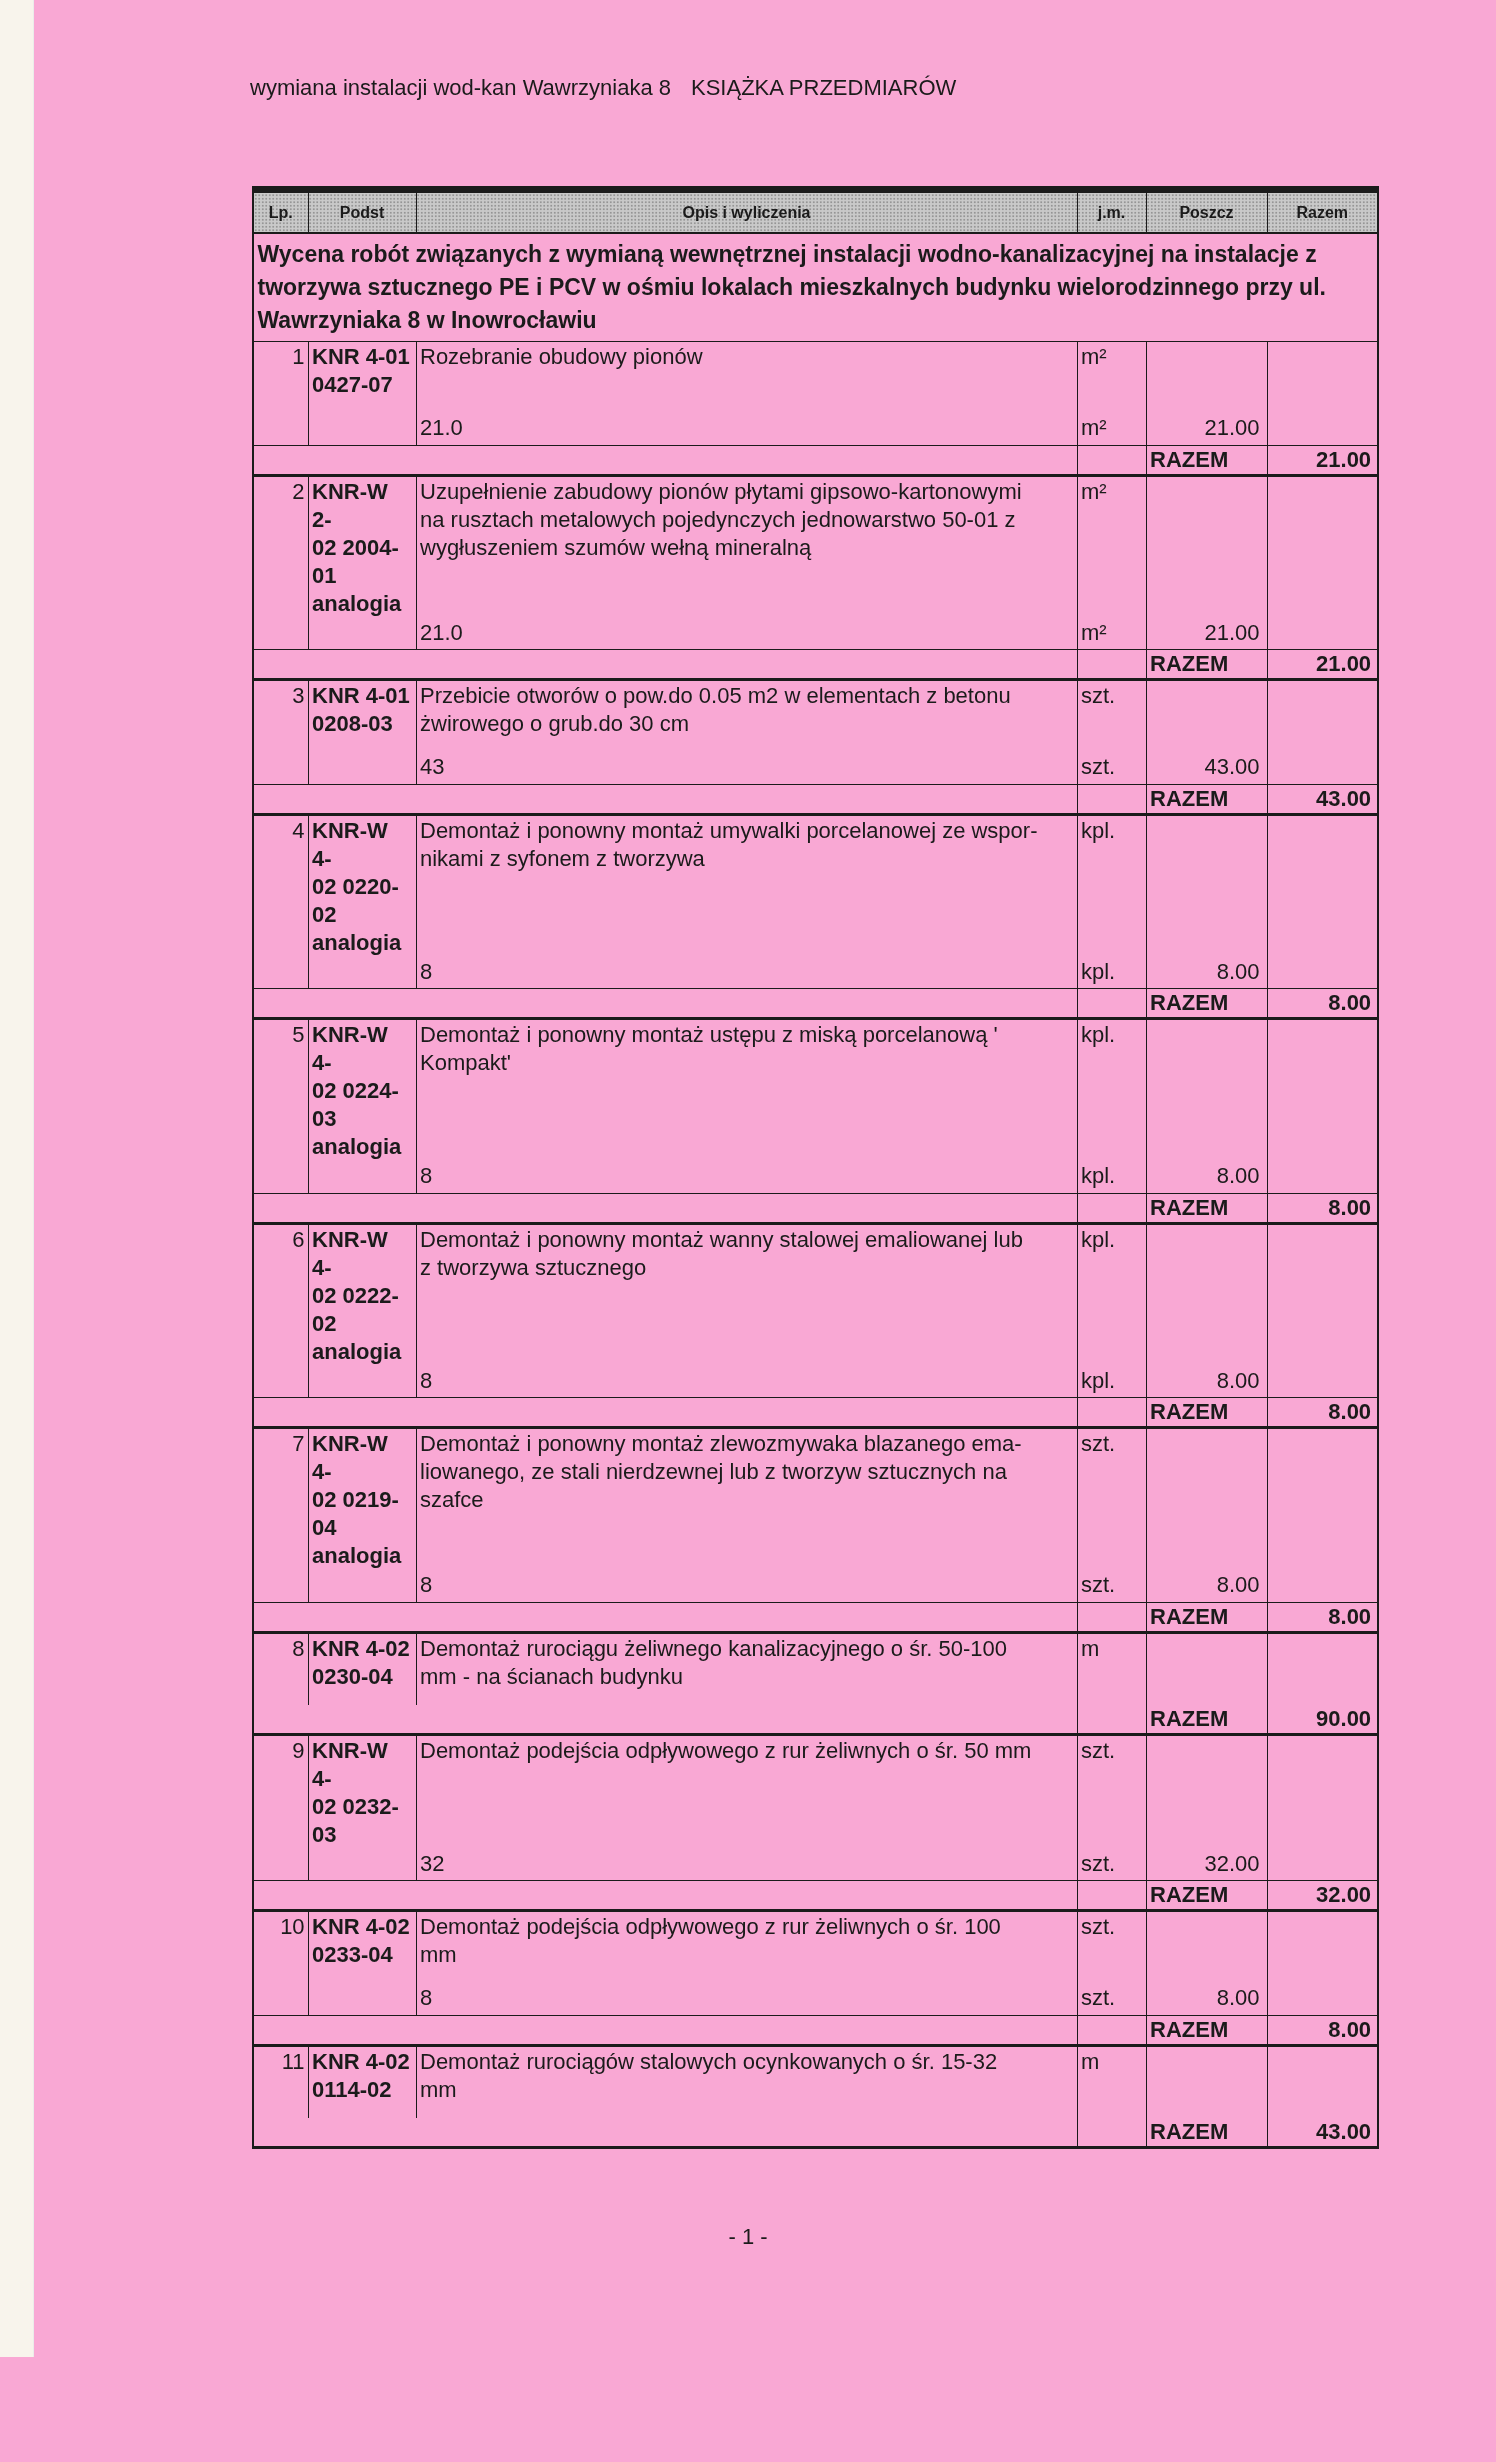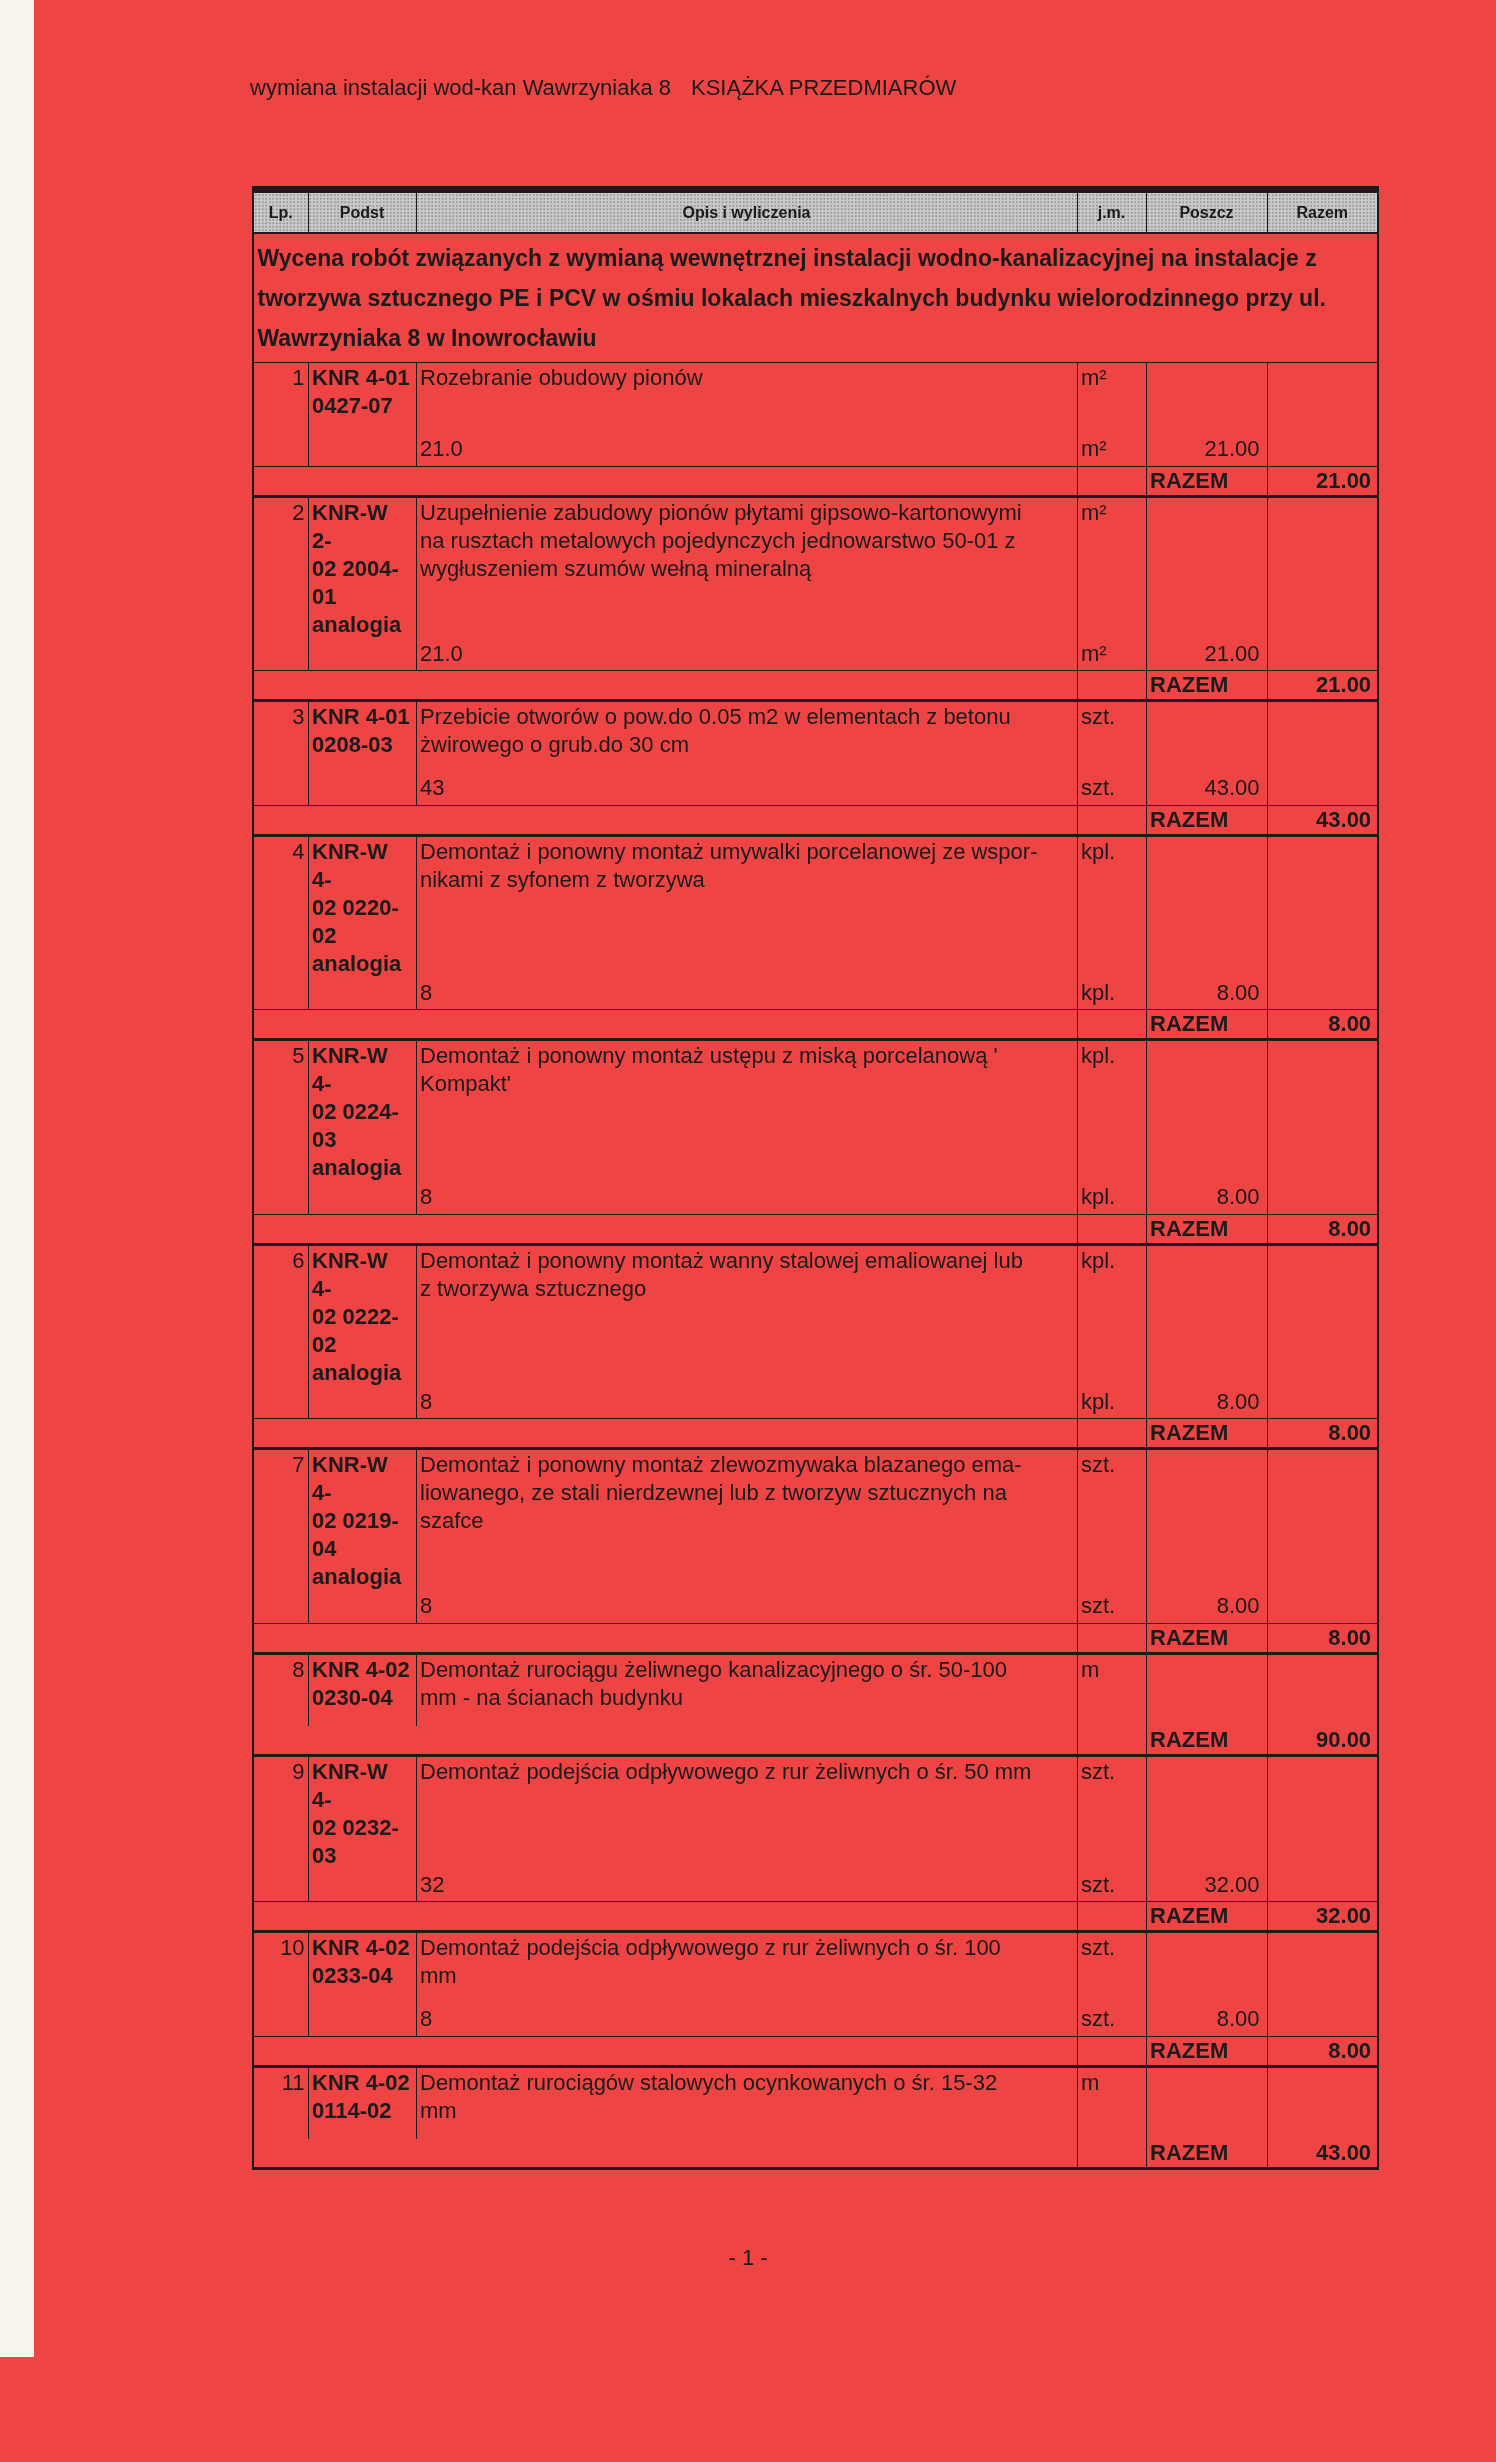--- a/index.html
+++ b/index.html
@@ -6,21 +6,21 @@
   body{
     width:1496px;height:2462px;
     background:#ffffff;
     font-family:"Liberation Sans", sans-serif;
     color:#1b1b1b;
     position:relative;
     overflow:hidden;
   }
   #page{
     position:absolute;inset:0;
-    background:#ef4444;
+    background:#f9a8d4;
   }
   
   #page::before{
     content:'';
     position:absolute;left:0;top:0;width:33px;height:2357px;
     background:#f8f4ec;
     border-right:0.6px solid #ececea;
   }
   .scanlook{ filter: blur(0.3px); }
 
@@ -57,21 +57,21 @@
     height:39px;
     text-align:center;
     padding:0;
   }
   tr.banner td{
     border-left:2.3px solid #1b1b1b;
     border-right:2.3px solid #1b1b1b;
     border-bottom:1.8px solid #1b1b1b;
     font-weight:bold;
     font-size:23px;
-    line-height:40px;
+    line-height:33px;
     padding:3.5px 4.7px 4.7px 3.5px;
     white-space:pre-line;
     margin-left:45px;
   }
   tbody.item td{
     border-left:1.8px solid #1b1b1b;
     border-right:1.8px solid #1b1b1b;
     padding:0 3.5px;
     line-height:28px;
   }

